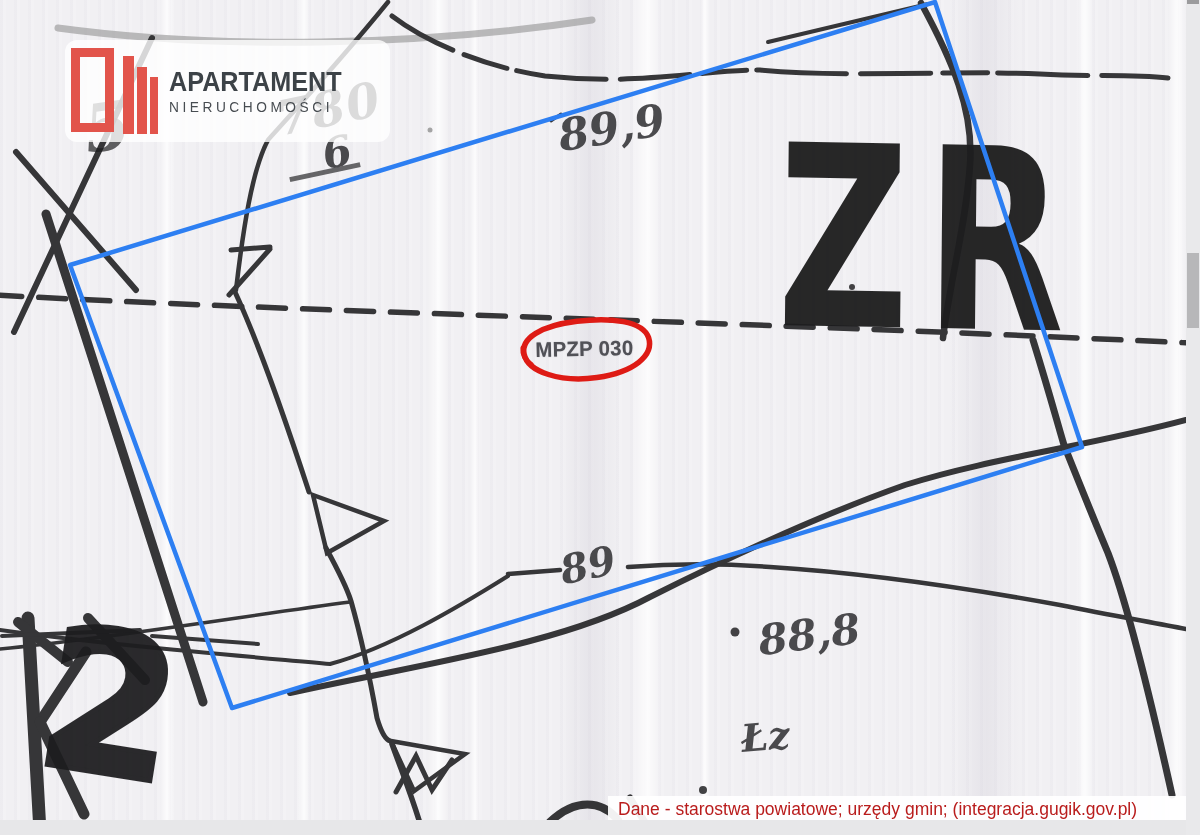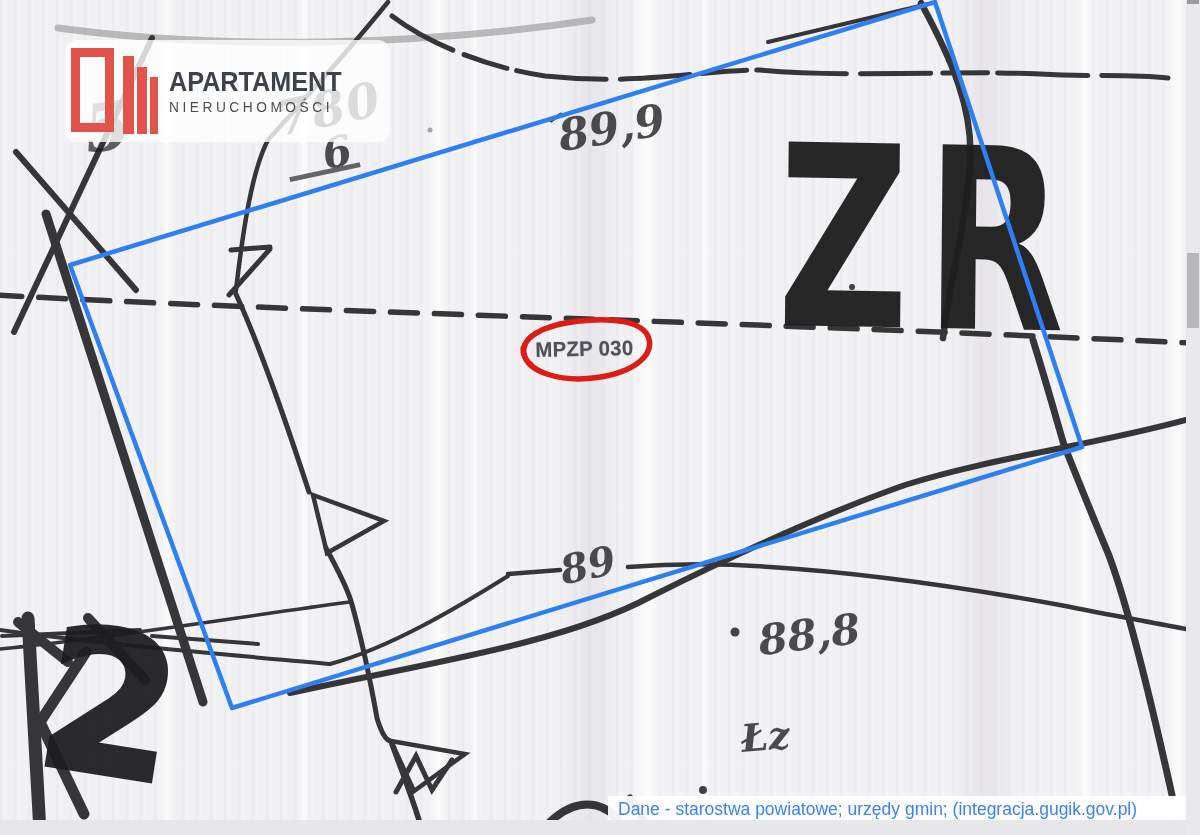--- a/index.html
+++ b/index.html
@@ -45,21 +45,21 @@
   .bar.b1{left:52px;width:11px;height:78px;}
   .bar.b2{left:66px;width:10px;height:67px;}
   .bar.b3{left:79px;width:8px;height:57px;}
   .logo-text{margin-left:6px;}
   .logo-title{font-size:28px;font-weight:700;color:#3c4247;letter-spacing:0;
               transform:scale(.9,1);transform-origin:left center;line-height:1.05;}
   .logo-sub{font-size:14px;color:#474c51;letter-spacing:3.6px;margin-top:3px;
             transform:scale(.98,1);transform-origin:left center;}
   
   .attribution{position:absolute;left:608px;top:796px;width:578px;height:26px;z-index:4;
-               background:rgba(255,255,255,.93);color:#3b82f6;font-size:17.5px;line-height:26px;
+               background:rgba(255,255,255,.93);color:#b91c1c;font-size:17.5px;line-height:26px;
                padding-left:10px;box-sizing:border-box;white-space:nowrap;}
   
   .scroll-track{position:absolute;right:0;top:0;width:14px;height:835px;background:#e9e9eb;z-index:5;}
   .scroll-thumb{position:absolute;left:1px;top:253px;width:12px;height:75px;background:#b7b7b9;}
   .scroll-cap{position:absolute;left:1px;top:0;width:12px;height:4px;background:#9b9b9d;}
 </style>
 </head>
 <body>
 
 <div class="stage">

